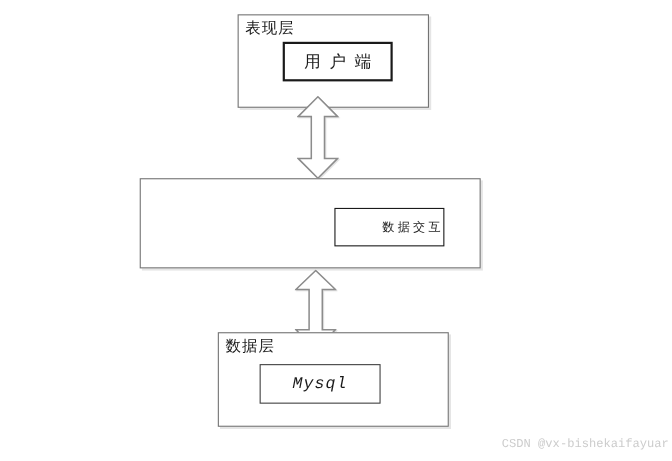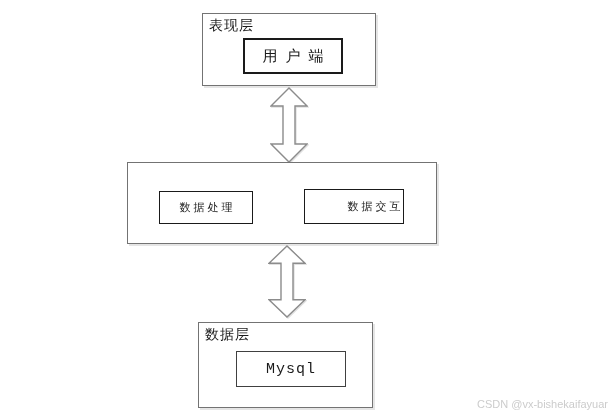--- a/index.html
+++ b/index.html
@@ -40,58 +40,58 @@
     position: absolute;
     background: var(--background);
     border: 1px solid var(--inner-border);
     display: flex;
     align-items: center;
     justify-content: center;
     white-space: nowrap;
     text-align: right;
   }
   
-  .layer-presentation { left: 202px; top: 13px; width: 174px; height: 73px; }
+  .layer-presentation { left: 216px; top: 13px; width: 174px; height: 85px; }
   .node-client {
     left: 40px; top: 24px; width: 100px; height: 36px;
     border-width: 2px;
     font-size: 15px; letter-spacing: 8px; text-indent: 8px;
   }
   
   .layer-business { left: 127px; top: 162px; width: 310px; height: 82px; }
   .node-data-processing {
     left: 31px; top: 28px; width: 94px; height: 33px;
     font-size: 11px; letter-spacing: 3px; text-indent: 3px;
   }
   .node-data-interaction {
     left: 176px; top: 26px; width: 100px; height: 35px;
     font-size: 11px; letter-spacing: 3px; text-indent: 3px; padding-left: 40px;
   }
   
-  .layer-data { left: 198px; top: 322px; width: 175px; height: 86px; }
+  .layer-data { left: 198px; top: 302px; width: 210px; height: 86px; }
   .node-mysql {
     left: 37px; top: 28px; width: 110px; height: 36px;
     border-color: #404040;
     font-family: "Liberation Mono", "DejaVu Sans Mono", monospace;
-    font-size: 15px; letter-spacing: 1px;
+    font-size: 15px; letter-spacing: 1px; font-style: italic;
   }
   
   .arrow {
     position: absolute;
     filter: drop-shadow(1px 1px 0 rgba(0,0,0,0.12));
   }
   .arrow-1 { left: 270px; top: 87px; width: 38px; height: 76px; }
   .arrow-2 { left: 268px; top: 245px; width: 38px; height: 73px; }
   .arrow svg { display: block; width: 100%; height: 100%; }
   
   .watermark {
     position: absolute;
     right: 3px;
     top: 398px;
-    font-family: Liberation Sans, sans-serif;
+    font-family: Liberation Mono, monospace;
     font-size: 11px;
     color: var(--watermark);
     white-space: nowrap;
     text-align: right;
   }
 </style>
 </head>
 <body>
 
 <div class="canvas">
@@ -103,23 +103,20 @@
     </div>
   </div>
 
   <div class="arrow arrow-1">
     <svg viewBox="0 0 38 76" preserveAspectRatio="none">
       <polygon points="19,1 37,19 25,19 25,57 37,57 19,75 1,57 13,57 13,19 1,19" style="fill:var(--arrow-fill,#fff);stroke:var(--arrow-outline,#8c8c8c);stroke-width:1.4"></polygon>
     </svg>
   </div>
 
   <div class="layer-box layer-business">
-    <div class="node node-data-processing">
-      <span>数据处理</span>
-    </div>
     <div class="node node-data-interaction">
       <span>数据交互</span>
     </div>
   </div>
 
   <div class="arrow arrow-2">
     <svg viewBox="0 0 38 76" preserveAspectRatio="none">
       <polygon points="19,1 37,19 25,19 25,57 37,57 19,75 1,57 13,57 13,19 1,19" style="fill:var(--arrow-fill,#fff);stroke:var(--arrow-outline,#8c8c8c);stroke-width:1.4"></polygon>
     </svg>
   </div>

